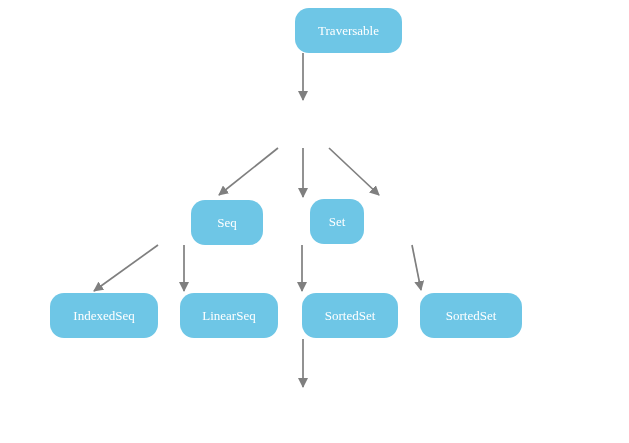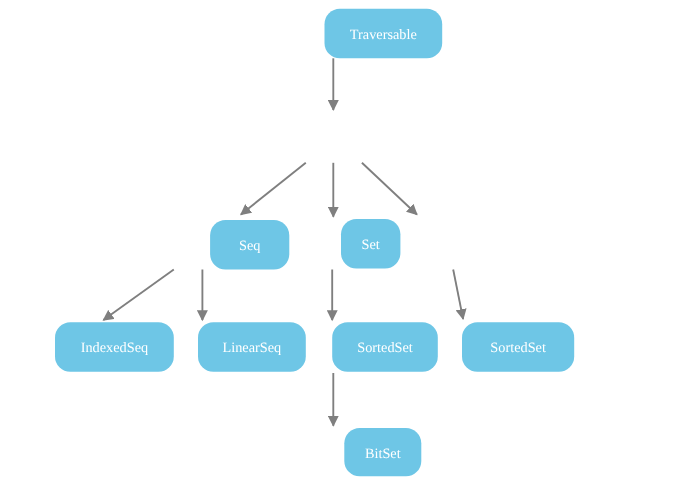--- a/index.html
+++ b/index.html
@@ -76,15 +76,14 @@
 
 
   <div class="node" style="left:5px;   top:293px; width:108px; height:45px">IndexedSeq</div>
 
   <div class="node" style="left:257px; top:293px; width:96px;  height:45px">SortedSet</div>
 
   <div class="node" style="left:135px; top:293px; width:98px;  height:45px">LinearSeq</div>
 
   <div class="node" style="left:375px; top:293px; width:102px; height:45px">SortedSet</div>
 
-  <div class="node" style="left:268px; top:389px; width:70px;  height:44px">BitSet</div>
 
 </div>
 
 </body></html>

